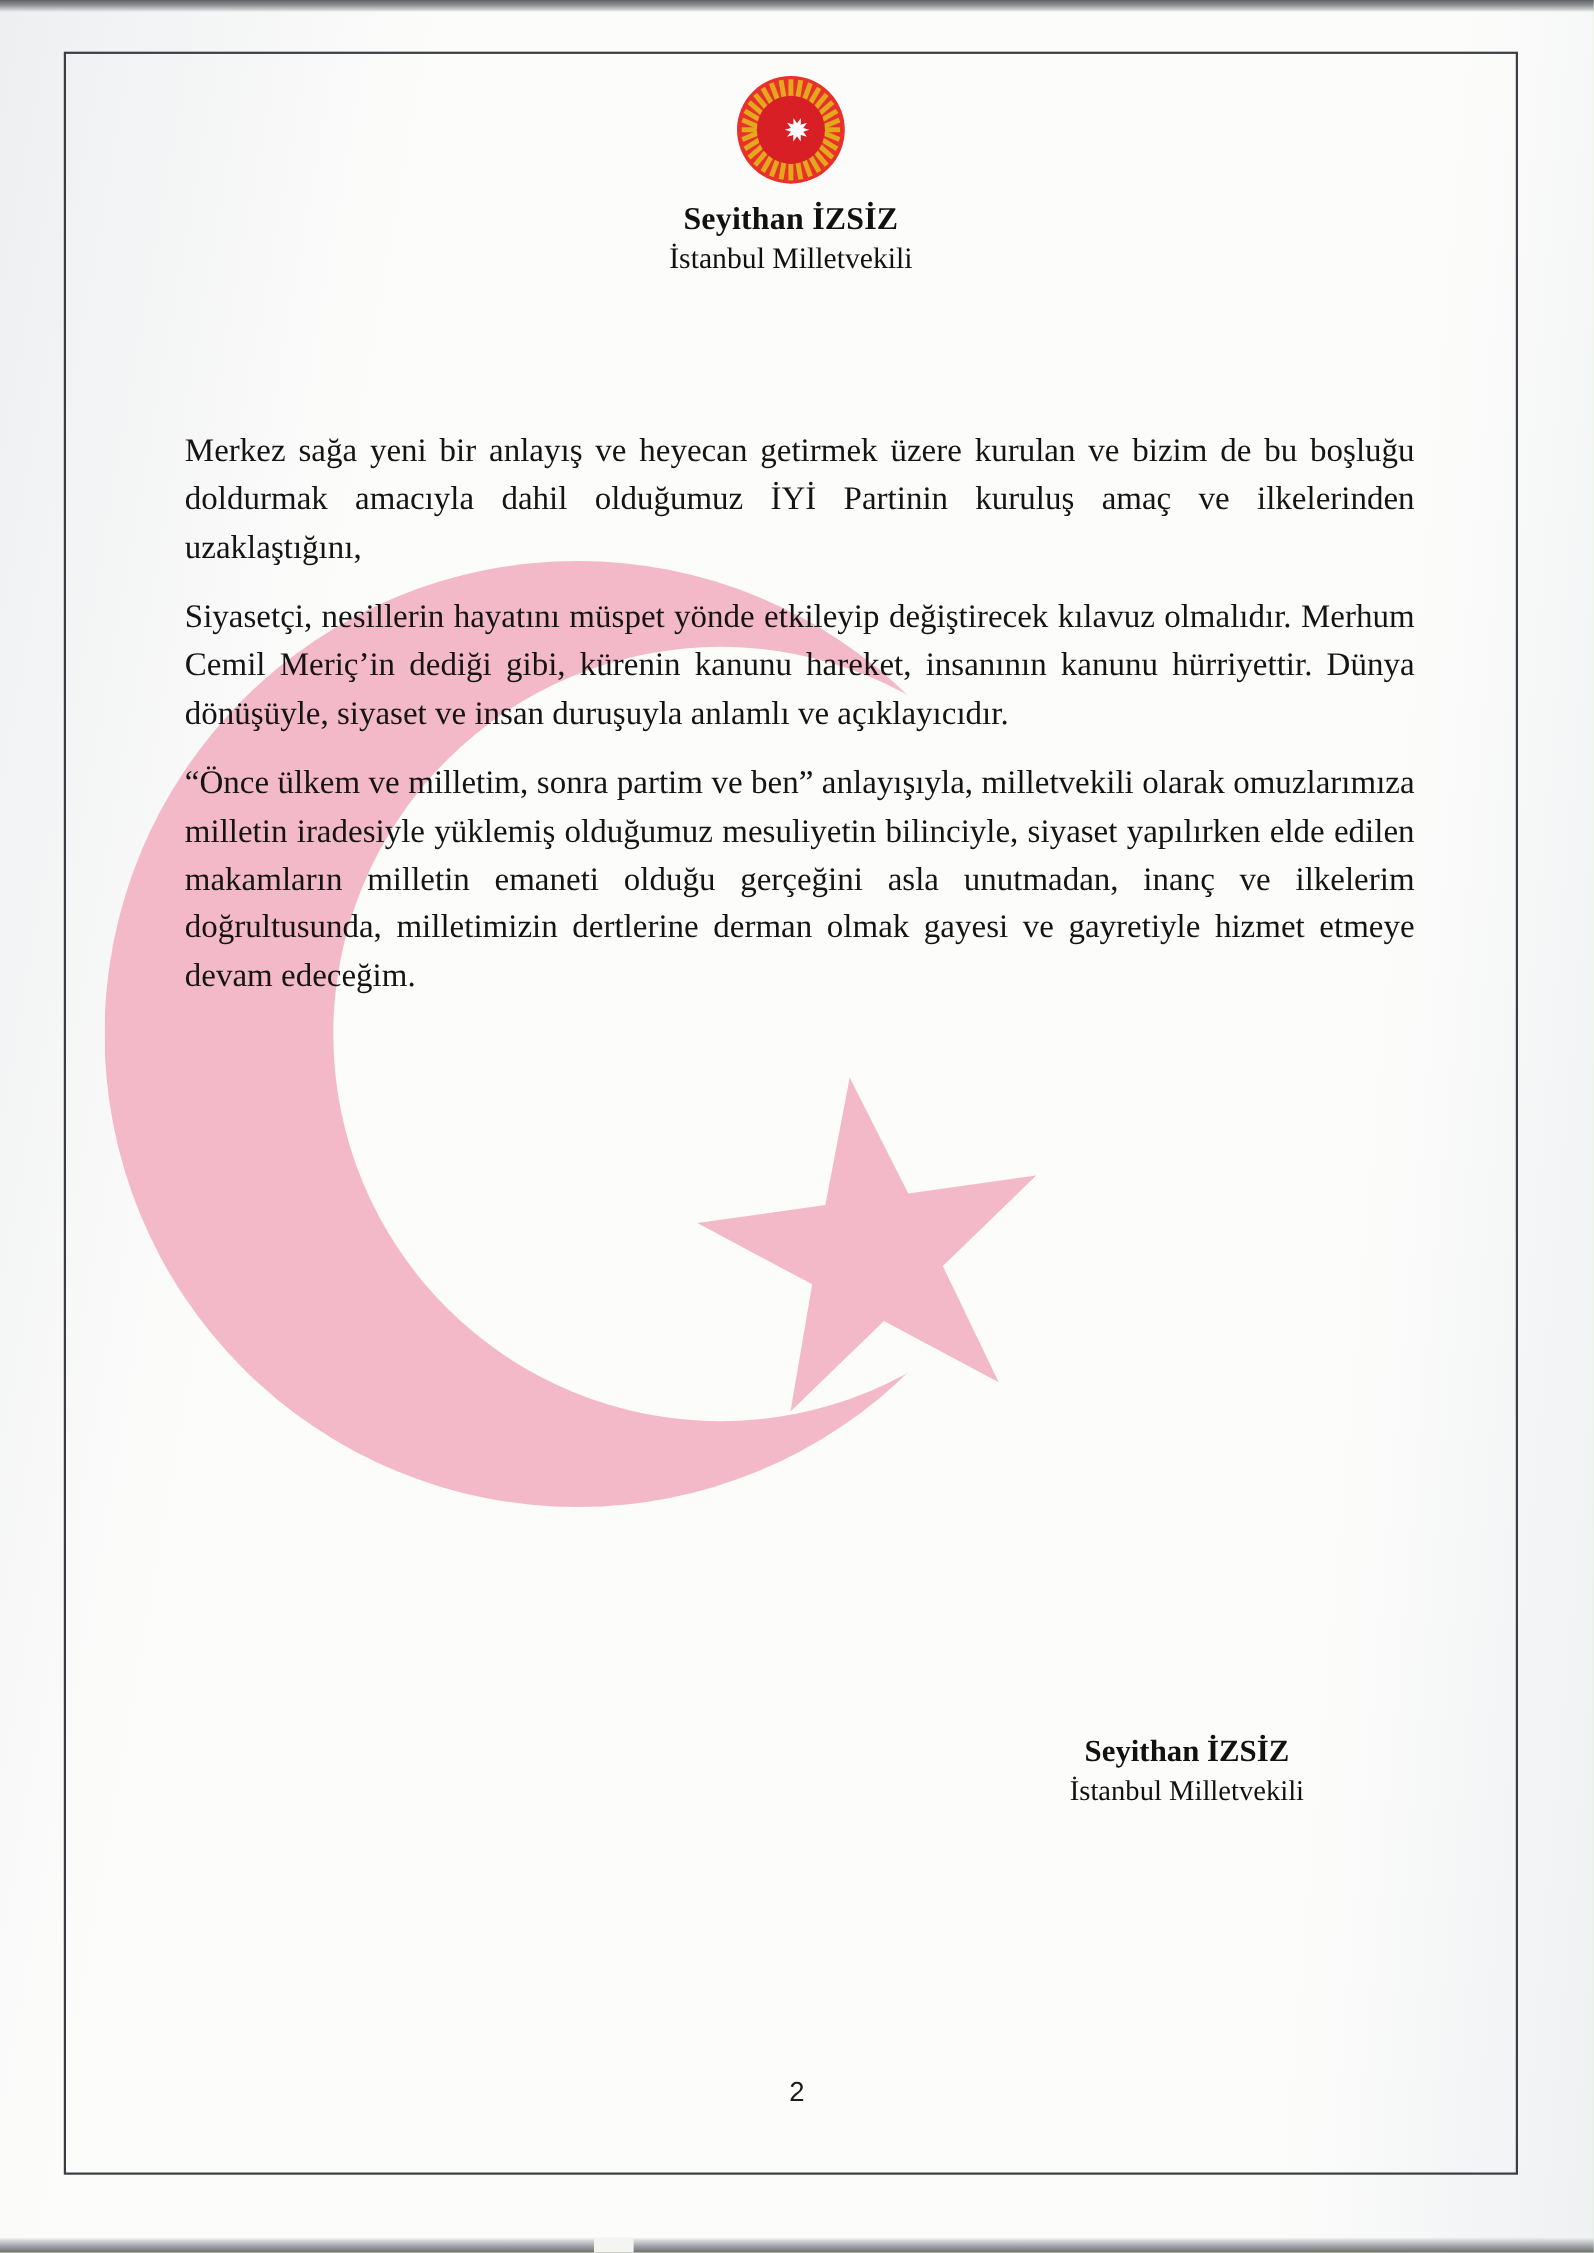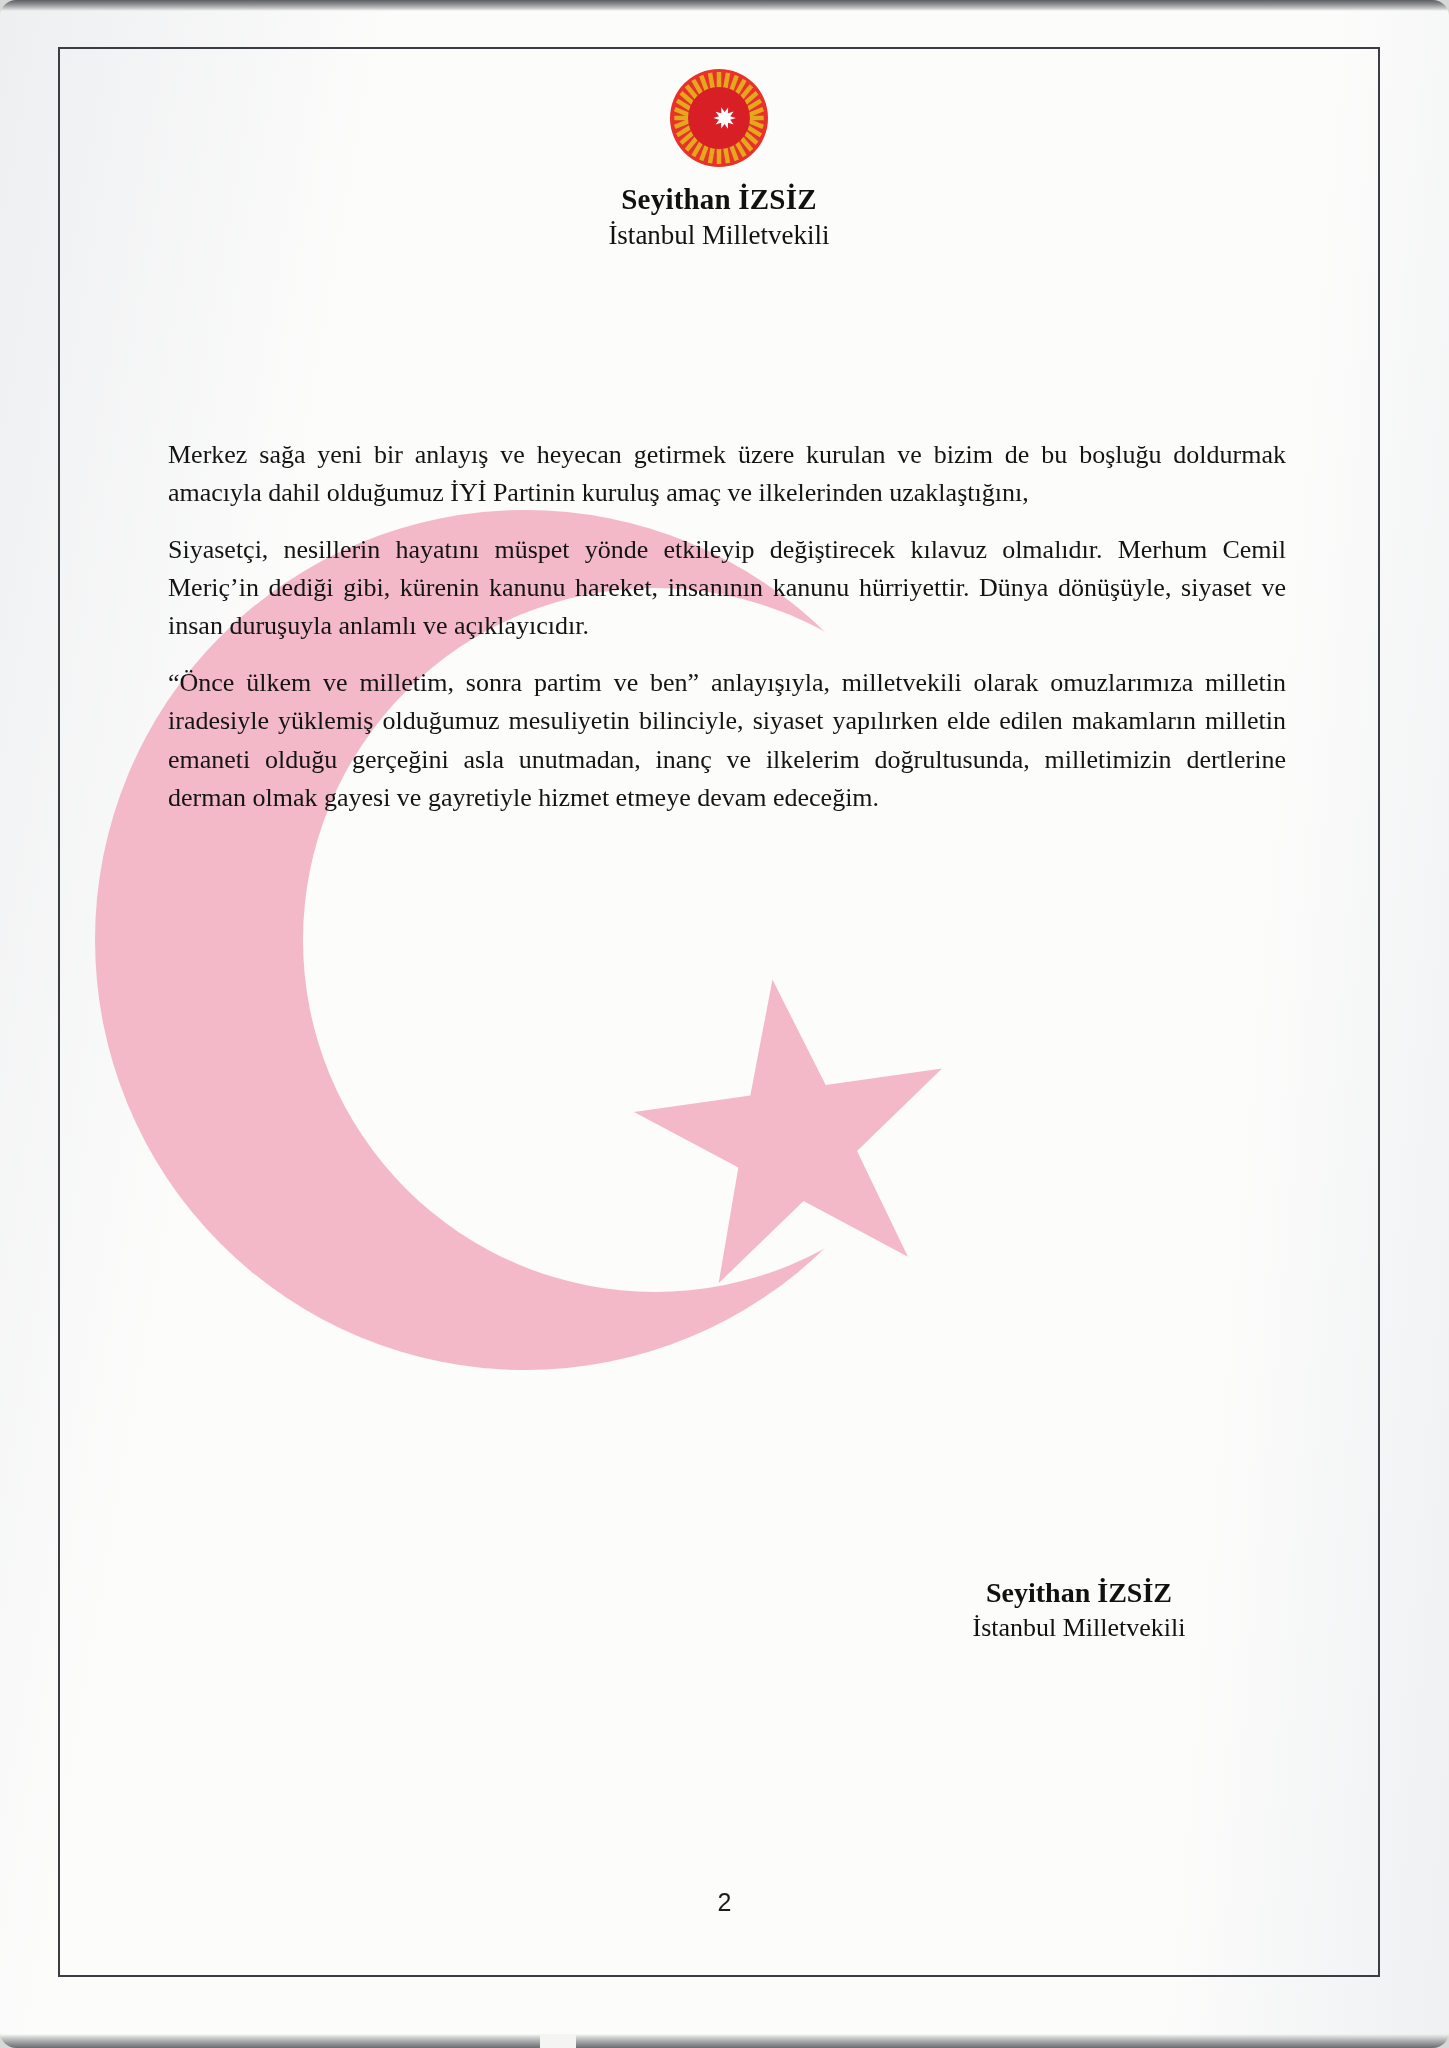--- a/index.html
+++ b/index.html
@@ -10,21 +10,20 @@
   }
   .scan {
     position: relative;
     width: 1449px;
     height: 2048px;
     margin: 0 auto;
     background: #bef264;
     overflow: hidden;
     font-family: "Liberation Serif", "DejaVu Serif", serif;
     color: #111111;
-    border-radius: 16px;
   }
   
   .paper-tone {
     position: absolute;
     inset: 0;
     background:
       linear-gradient(100deg, rgba(226,228,233,0.55) 0%, rgba(255,255,255,0) 22%),
       linear-gradient(275deg, rgba(222,226,232,0.45) 0%, rgba(255,255,255,0) 18%),
       #fcfcfb;
     pointer-events: none;
@@ -102,26 +101,25 @@
     line-height: 1.2;
     margin-top: 3px;
   }
 
   
   .body-text {
     position: absolute;
     left: 168px;
     top: 388px;
     width: 1118px;
-    font-size: 26px;
+    font-size: 30px;
     line-height: 1.465;
     text-align: justify;
     text-justify: inter-word;
     color: #141414;
-    margin-top: 48px;
   }
   .body-text p {
     margin: 0 0 19px 0;
   }
   .body-text p.last-para { margin-bottom: 0; }
   .para-saygi { margin-top: 4px; }
 
   
   .signature {
     position: absolute;

